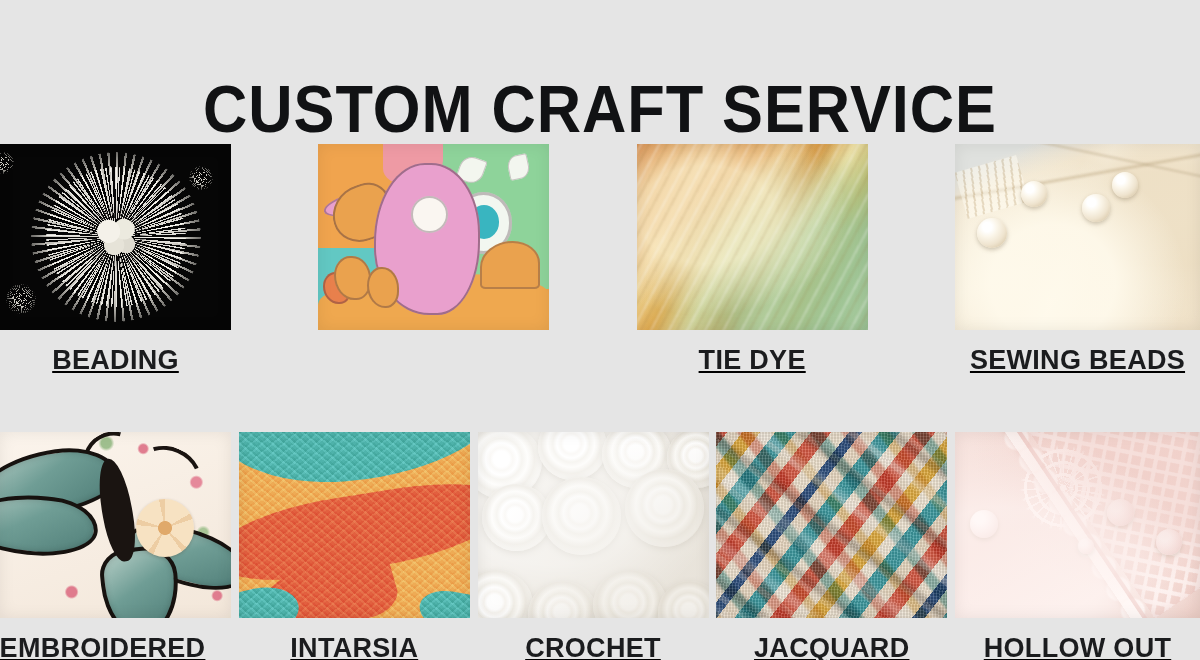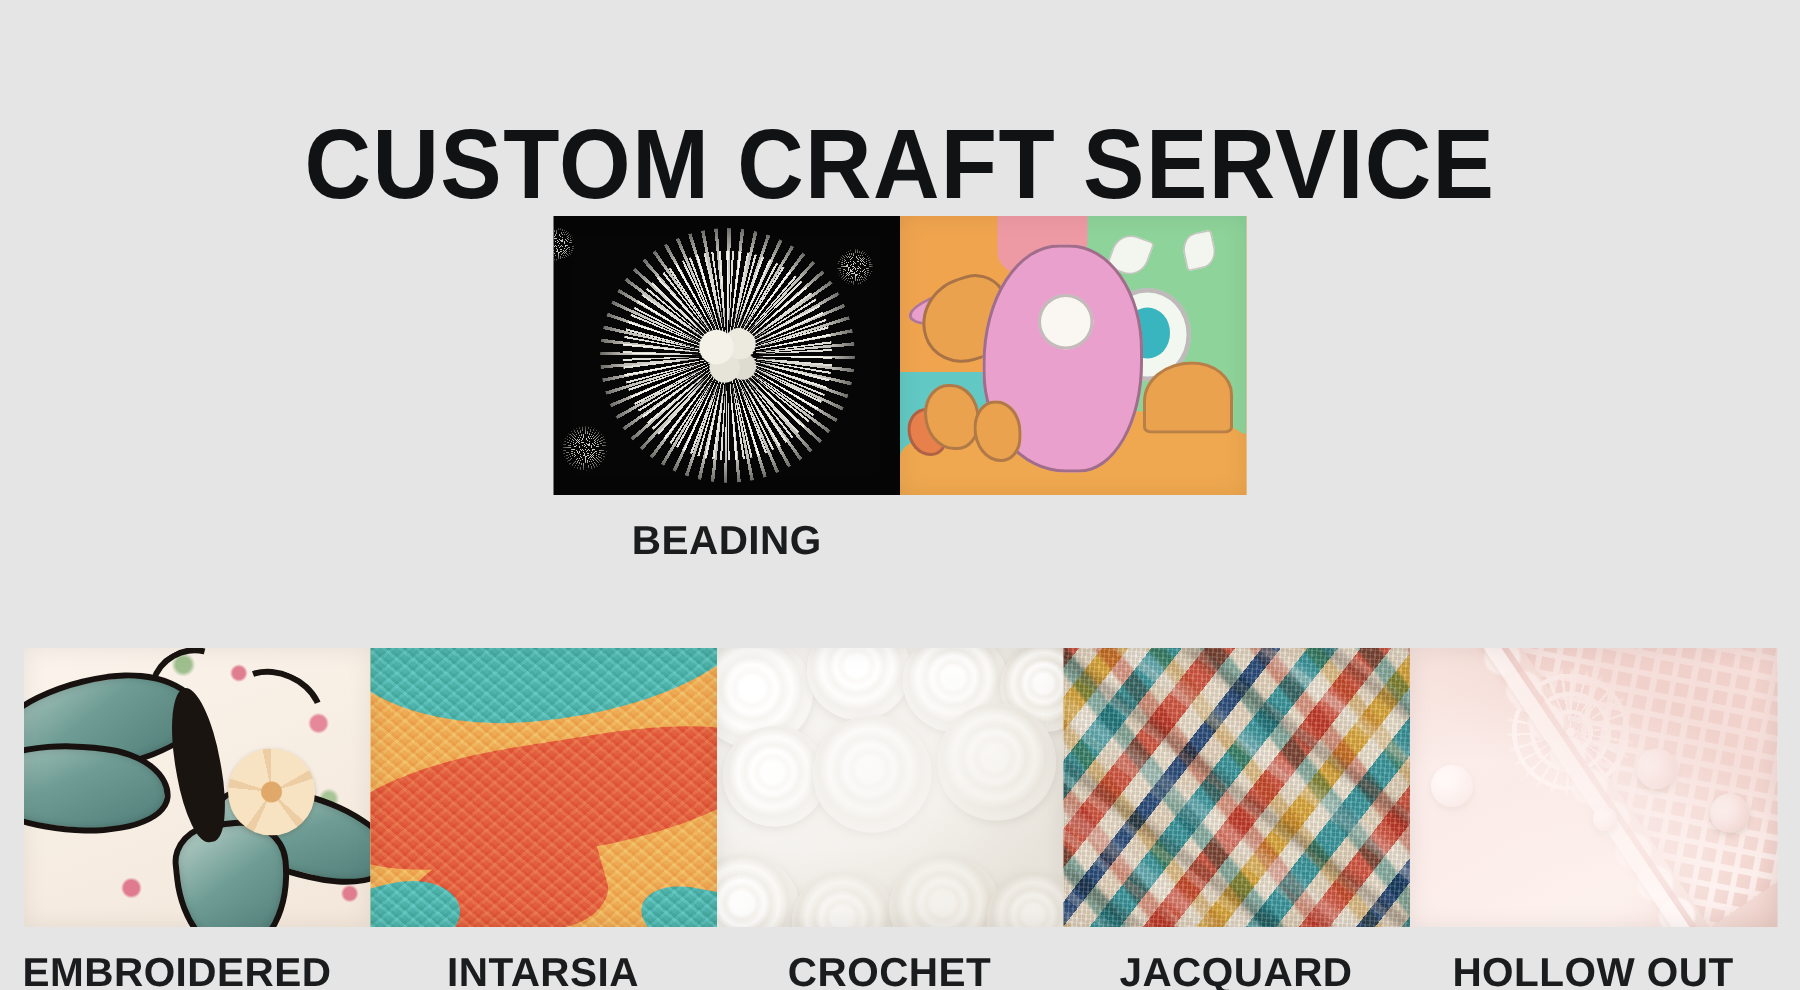--- a/index.html
+++ b/index.html
@@ -43,22 +43,23 @@
   
   .grid {
     position: absolute;
     top: 144px;
     left: 0;
     width: 1200px;
   }
   .row {
     display: flex;
     width: 1200px;
-    justify-content: center;
+    justify-content: space-between;
     align-items: flex-start;
+    text-decoration: underline;
   }
   .row.row2 { margin-top: 56px; }
 
   .cell {
     width: 231px;
     position: relative;
   }
   .cell.wide { width: 245px; }
 
   .thumb {
@@ -624,21 +625,43 @@
           <span class="eleph"></span>
           <span class="face-white"></span>
           <span class="foot f3"></span>
           <span class="foot f1"></span>
           <span class="foot f2"></span>
           <span class="vig"></span>
         </div>
       </div>
 
 
-
+      <div class="cell">
+        <div class="thumb tex-tiedye">
+          <span class="glow"></span>
+          <span class="streaks"></span>
+          <span class="vig"></span>
+        </div>
+        <div class="caption">TIE DYE</div>
+      </div>
+
+      <div class="cell wide">
+        <div class="thumb tex-sewbeads">
+          <span class="satin"></span>
+          <span class="seam"></span>
+          <span class="seam2"></span>
+          <span class="pleat"></span>
+          <span class="pearl p1"></span>
+          <span class="pearl p2"></span>
+          <span class="pearl p3"></span>
+          <span class="pearl p4"></span>
+          <span class="vig"></span>
+        </div>
+        <div class="caption">SEWING BEADS</div>
+      </div>
 
     </div>
 
     <div class="row row2">
 
       <div class="cell overflow-left">
         <div class="thumb tex-embroid">
           <span class="floral"></span>
           <span class="antenna a1"></span>
           <span class="antenna a2"></span>

